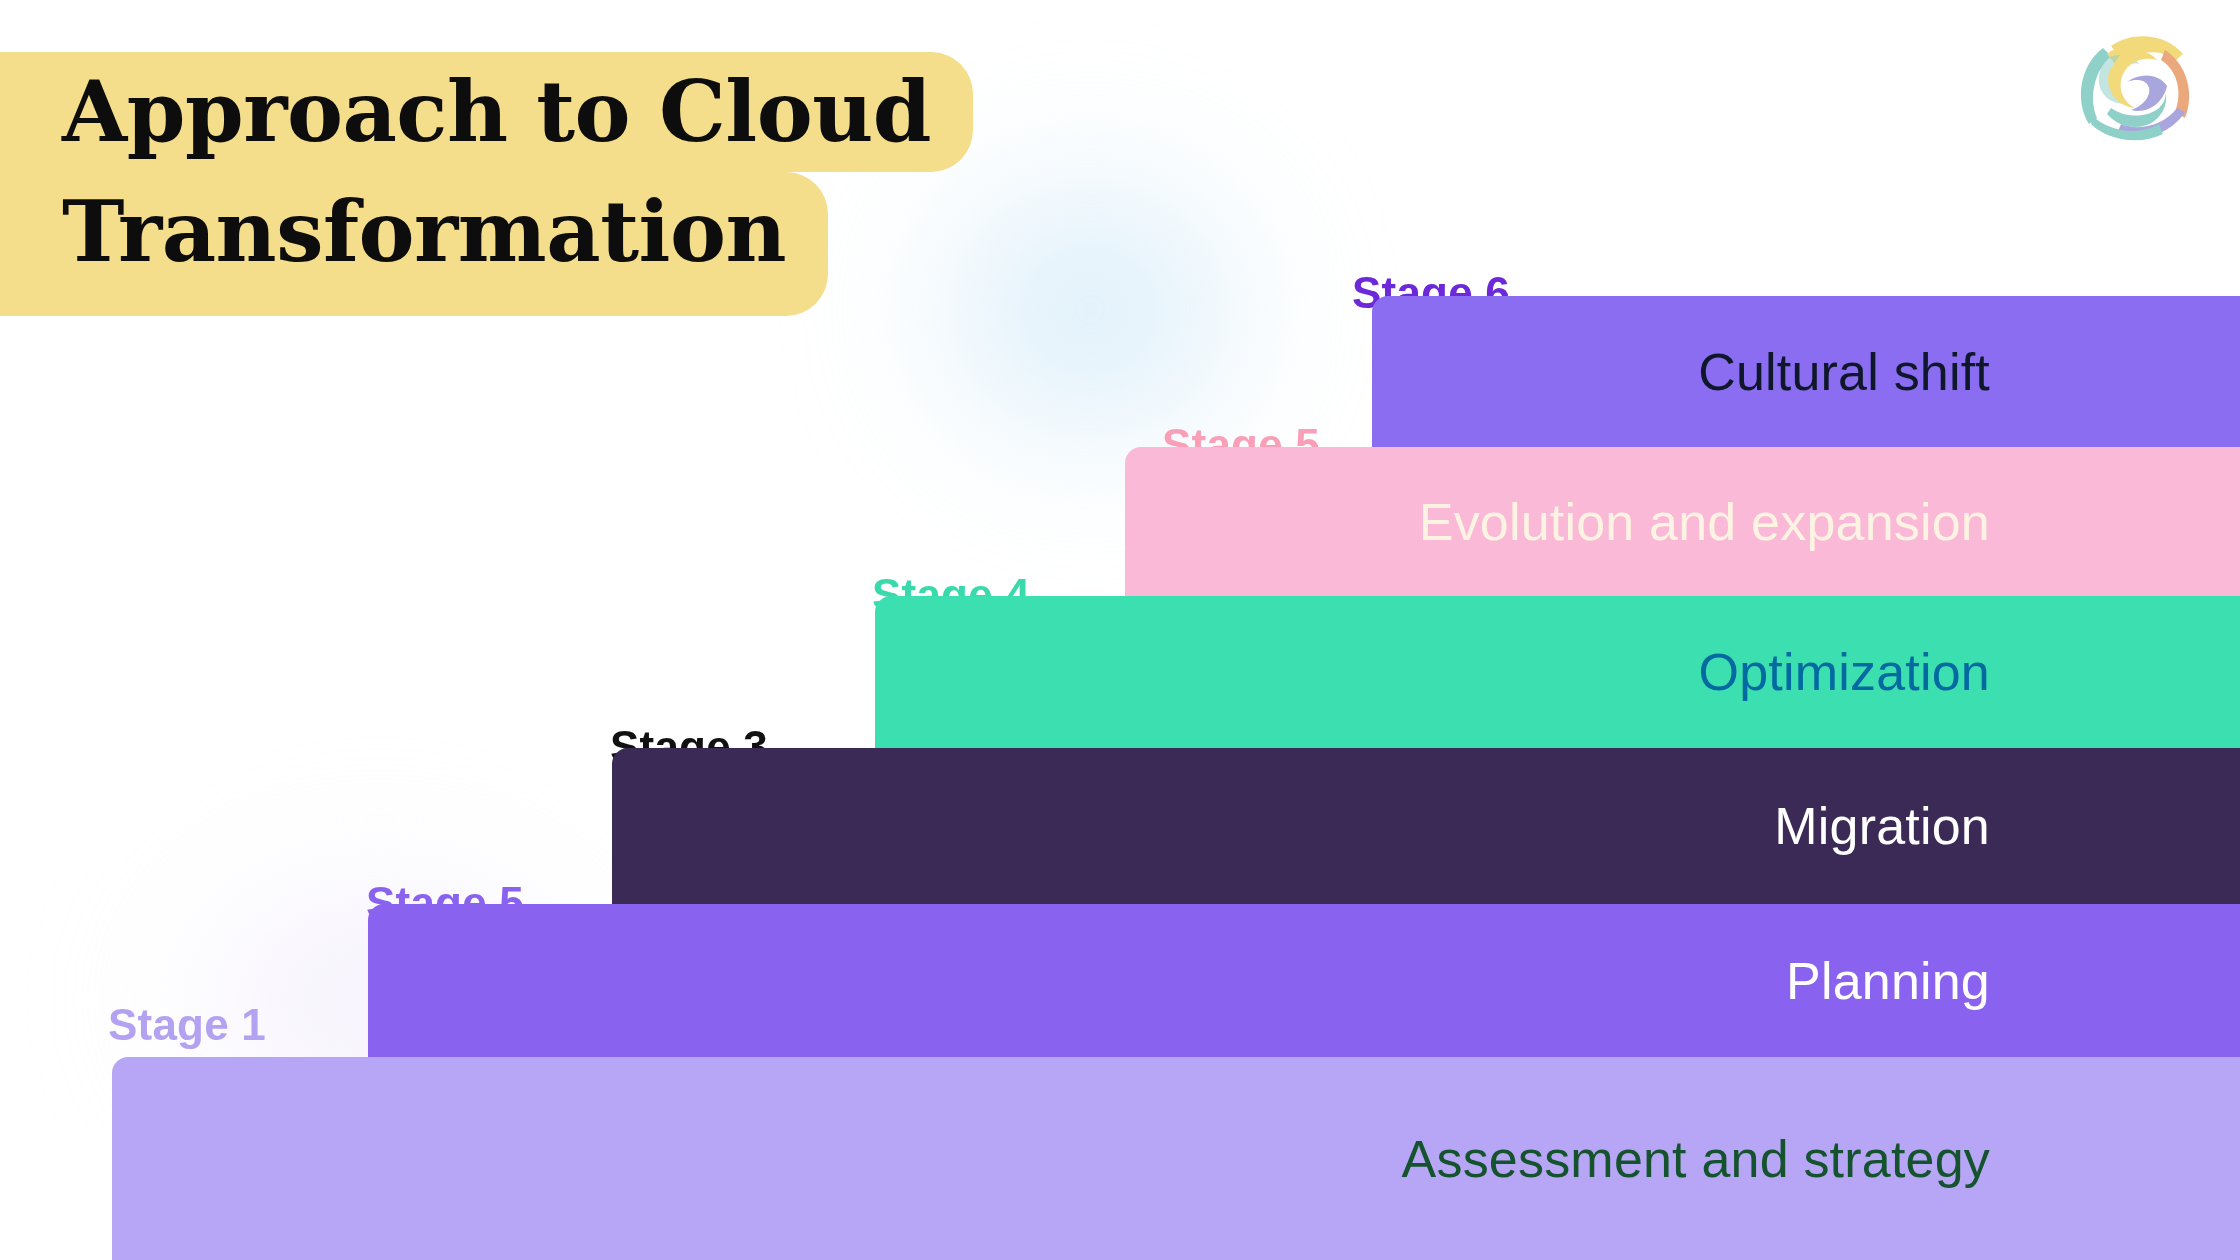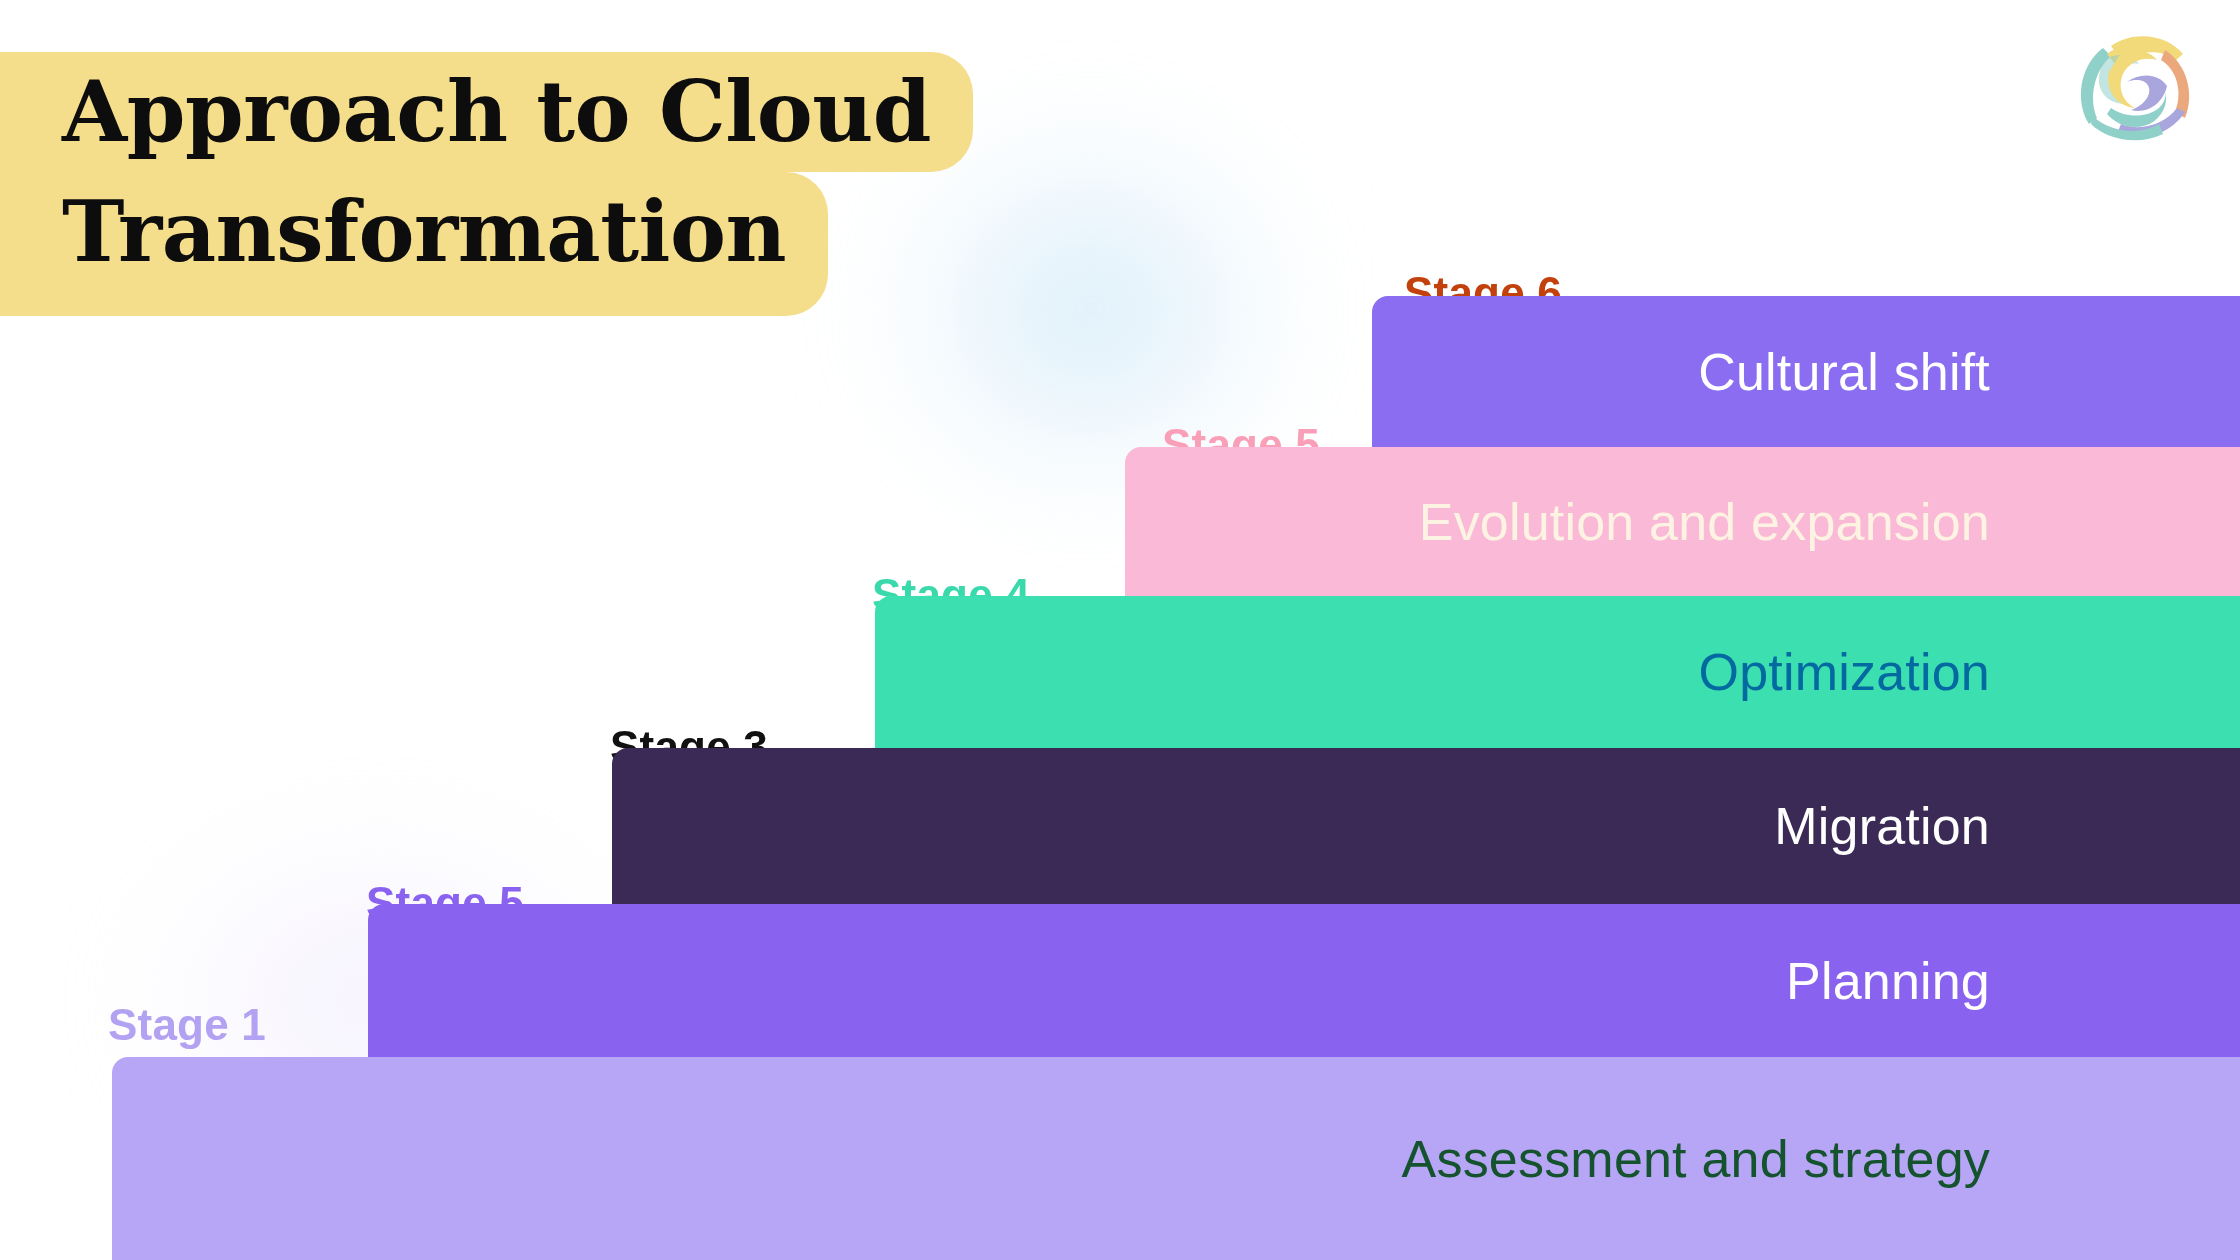--- a/index.html
+++ b/index.html
@@ -144,26 +144,26 @@
   </div>
   <div class="stage-tag" style="left: 610px; top: 722px; color: rgb(17, 17, 17);">
     <span>Stage 3</span>
   </div>
   <div class="stage-tag" style="left: 872px; top: 570px; color: rgb(58, 217, 172);">
     <span>Stage 4</span>
   </div>
   <div class="stage-tag" style="left: 1122px; top: 420px; color: rgb(249, 159, 184); margin-left: 40px;">
     <span>Stage 5</span>
   </div>
-  <div class="stage-tag" style="left: 1404px; top: 268px; color: #c2410c;">
+  <div class="stage-tag" style="left: 1352px; top: 268px; color: #6d28d9;">
     <span>Stage 6</span>
   </div>
 
   <div class="step" style="left: 1372px; top: 296px; height: 151px; background: rgb(138, 109, 240); z-index: 5;">
-    <span class="step-label" style="color: #ffffff;">Cultural shift</span>
+    <span class="step-label" style="color: #0f172a;">Cultural shift</span>
   </div>
   <div class="step" style="left: 1125px; top: 447px; height: 149px; background: rgb(251, 185, 216); z-index: 6;">
     <span class="step-label" style="color: rgb(253, 243, 226);">Evolution and expansion</span>
   </div>
   <div class="step" style="left: 875px; top: 596px; height: 152px; background: rgb(60, 224, 176); z-index: 7;">
     <span class="step-label" style="color: #0369a1;">Optimization</span>
   </div>
   <div class="step" style="left: 612px; top: 748px; height: 156px; background: rgb(58, 42, 85); z-index: 8;">
     <span class="step-label" style="color: rgb(255, 255, 255);">Migration</span>
   </div>

